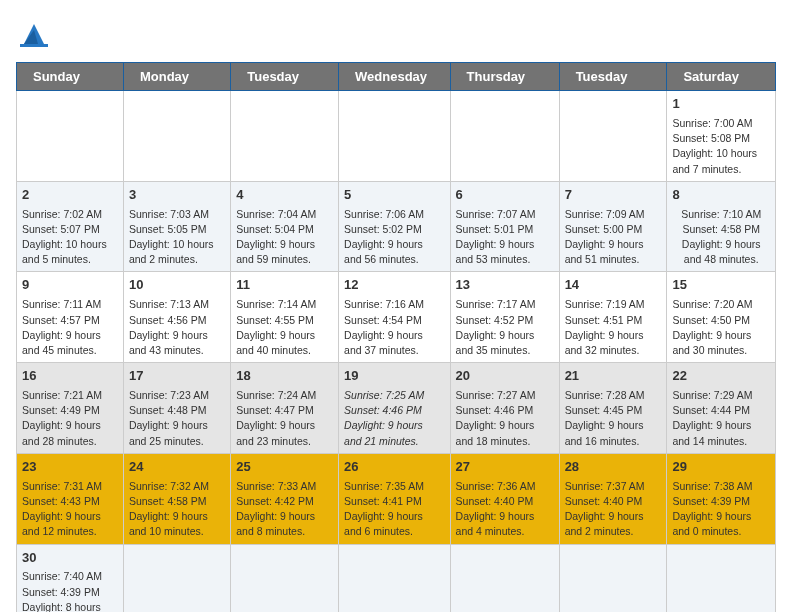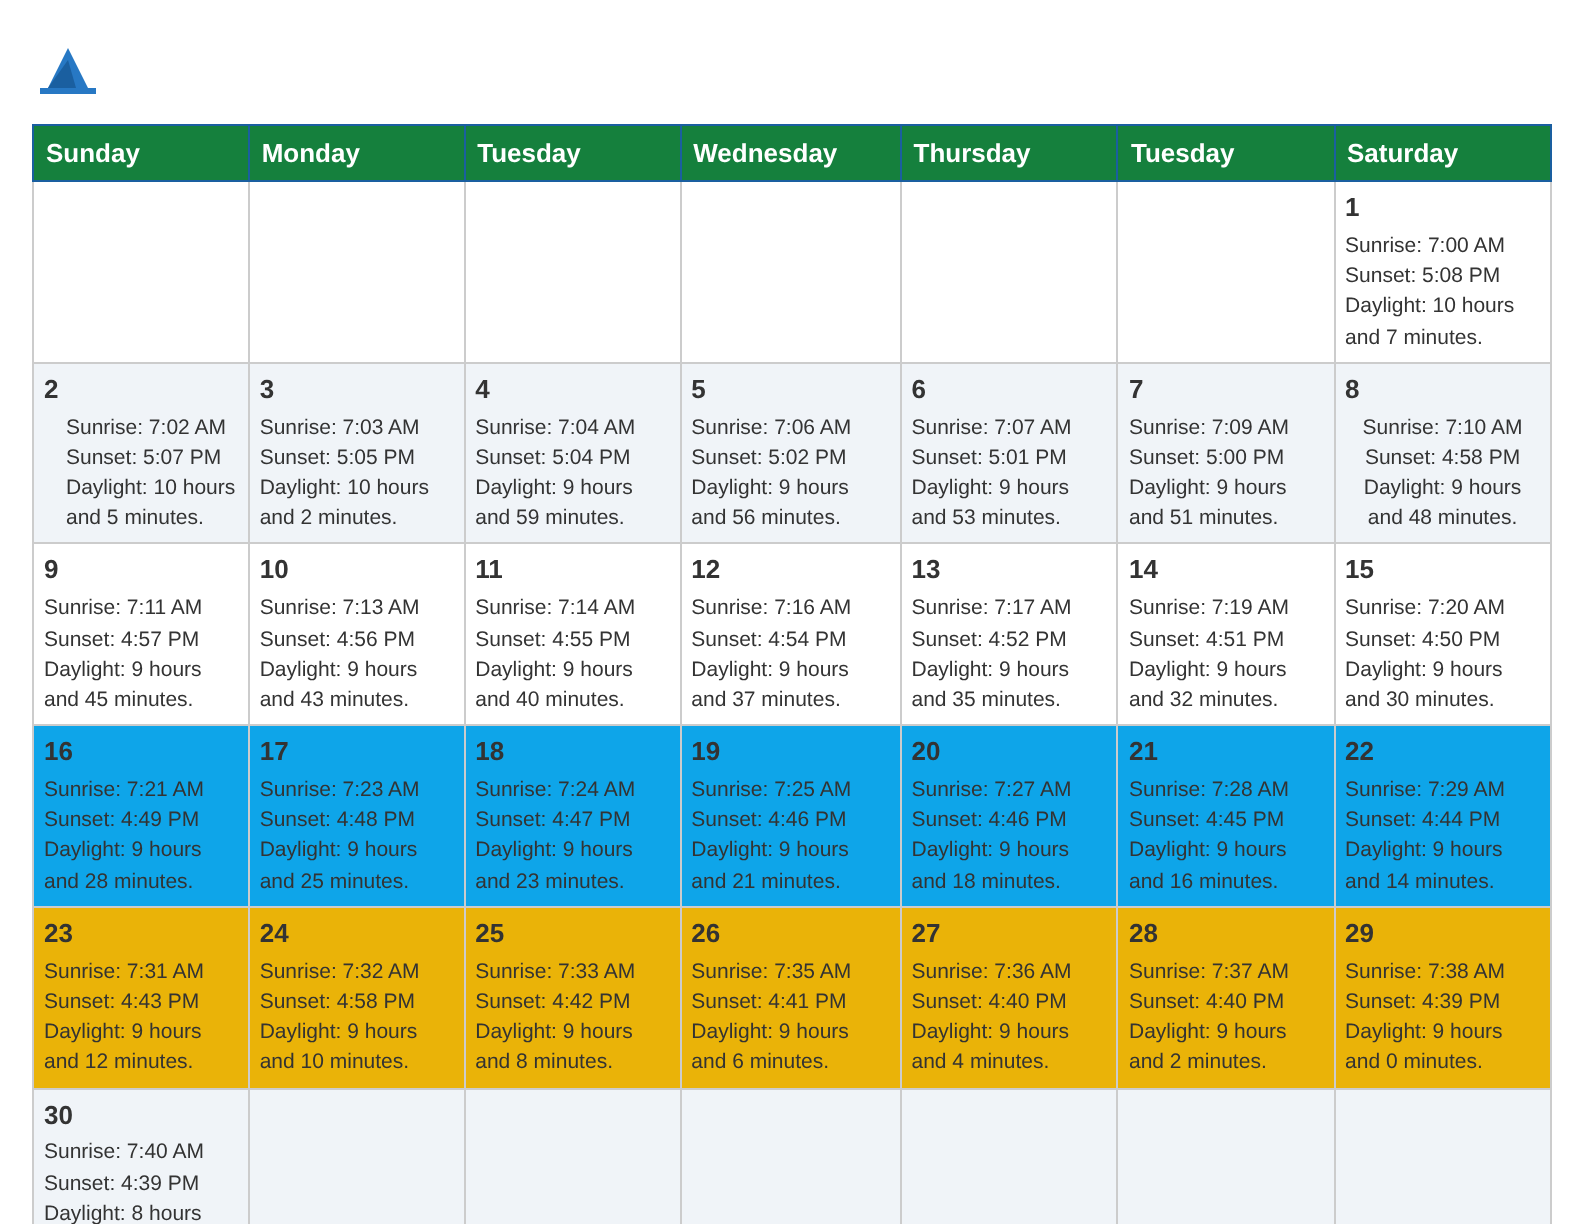--- a/index.html
+++ b/index.html
@@ -49,26 +49,26 @@
     .subtitle {
       font-size: 15px;
       color: #555;
     }
     .calendar {
       width: 100%;
       border-collapse: collapse;
       border: 1px solid #ccc;
     }
     .calendar th {
-      background: #15803d;
+      background: #737373;
       color: #fff;
       font-size: 13px;
       font-weight: bold;
       text-align: left;
-      padding: 6px 6px;
+      padding: 6px 16px;
       border: 1px solid #1a5fa0;
       margin-top: 20px;
     }
     .calendar td {
       border: 1px solid #ccc;
       vertical-align: top;
       padding: 4px 5px;
       width: 113px;
       min-height: 80px;
       font-size: 10.5px;
@@ -89,21 +89,21 @@
     tr:nth-child(even) td {
       background: #f5f5f5;
     }
     tr:nth-child(odd) td {
       background: #fff;
     }
     
     .calendar tbody tr:nth-child(1) td { background: #fff; }
     .calendar tbody tr:nth-child(2) td { background: #f0f4f8; }
     .calendar tbody tr:nth-child(3) td { background: #fff; }
-    .calendar tbody tr:nth-child(4) td { background: #0ea5e9; }
+    .calendar tbody tr:nth-child(4) td { background: #e5e5e5; }
     .calendar tbody tr:nth-child(5) td { background: #eab308; }
     .calendar tbody tr:nth-child(6) td { background: #f0f4f8; }
   </style>
 </head>
 <body>
 
 <div class="page">
   <div class="header">
     <div class="logo">
       <svg class="logo-icon" viewBox="0 0 36 36" xmlns="http://www.w3.org/2000/svg">
@@ -145,21 +145,21 @@
             <span class="day-number">1</span>
             <div class="day-info" style="white-space: pre-line;">Sunrise: 7:00 AM
 Sunset: 5:08 PM
 Daylight: 10 hours
 and 7 minutes.</div>
           </td>
         </tr>
         <tr>
           <td>
             <span class="day-number">2</span>
-            <div class="day-info" style="white-space: pre-line; margin-left: 11px;">Sunrise: 7:02 AM
+            <div class="day-info" style="white-space: pre-line;">Sunrise: 7:02 AM
 Sunset: 5:07 PM
 Daylight: 10 hours
 and 5 minutes.</div>
           </td>
           <td>
             <span class="day-number">3</span>
             <div class="day-info" style="white-space: pre-line;">Sunrise: 7:03 AM
 Sunset: 5:05 PM
 Daylight: 10 hours
 and 2 minutes.</div>
@@ -268,21 +268,21 @@
           </td>
           <td>
             <span class="day-number">18</span>
             <div class="day-info" style="white-space: pre-line;">Sunrise: 7:24 AM
 Sunset: 4:47 PM
 Daylight: 9 hours
 and 23 minutes.</div>
           </td>
           <td>
             <span class="day-number">19</span>
-            <div class="day-info" style="white-space: pre-line;">Sunrise: 7:25 AM
+            <div class="day-info" style="white-space: pre-line; font-style: italic;">Sunrise: 7:25 AM
 Sunset: 4:46 PM
 Daylight: 9 hours
 and 21 minutes.</div>
           </td>
           <td>
             <span class="day-number">20</span>
             <div class="day-info" style="white-space: pre-line;">Sunrise: 7:27 AM
 Sunset: 4:46 PM
 Daylight: 9 hours
 and 18 minutes.</div>

